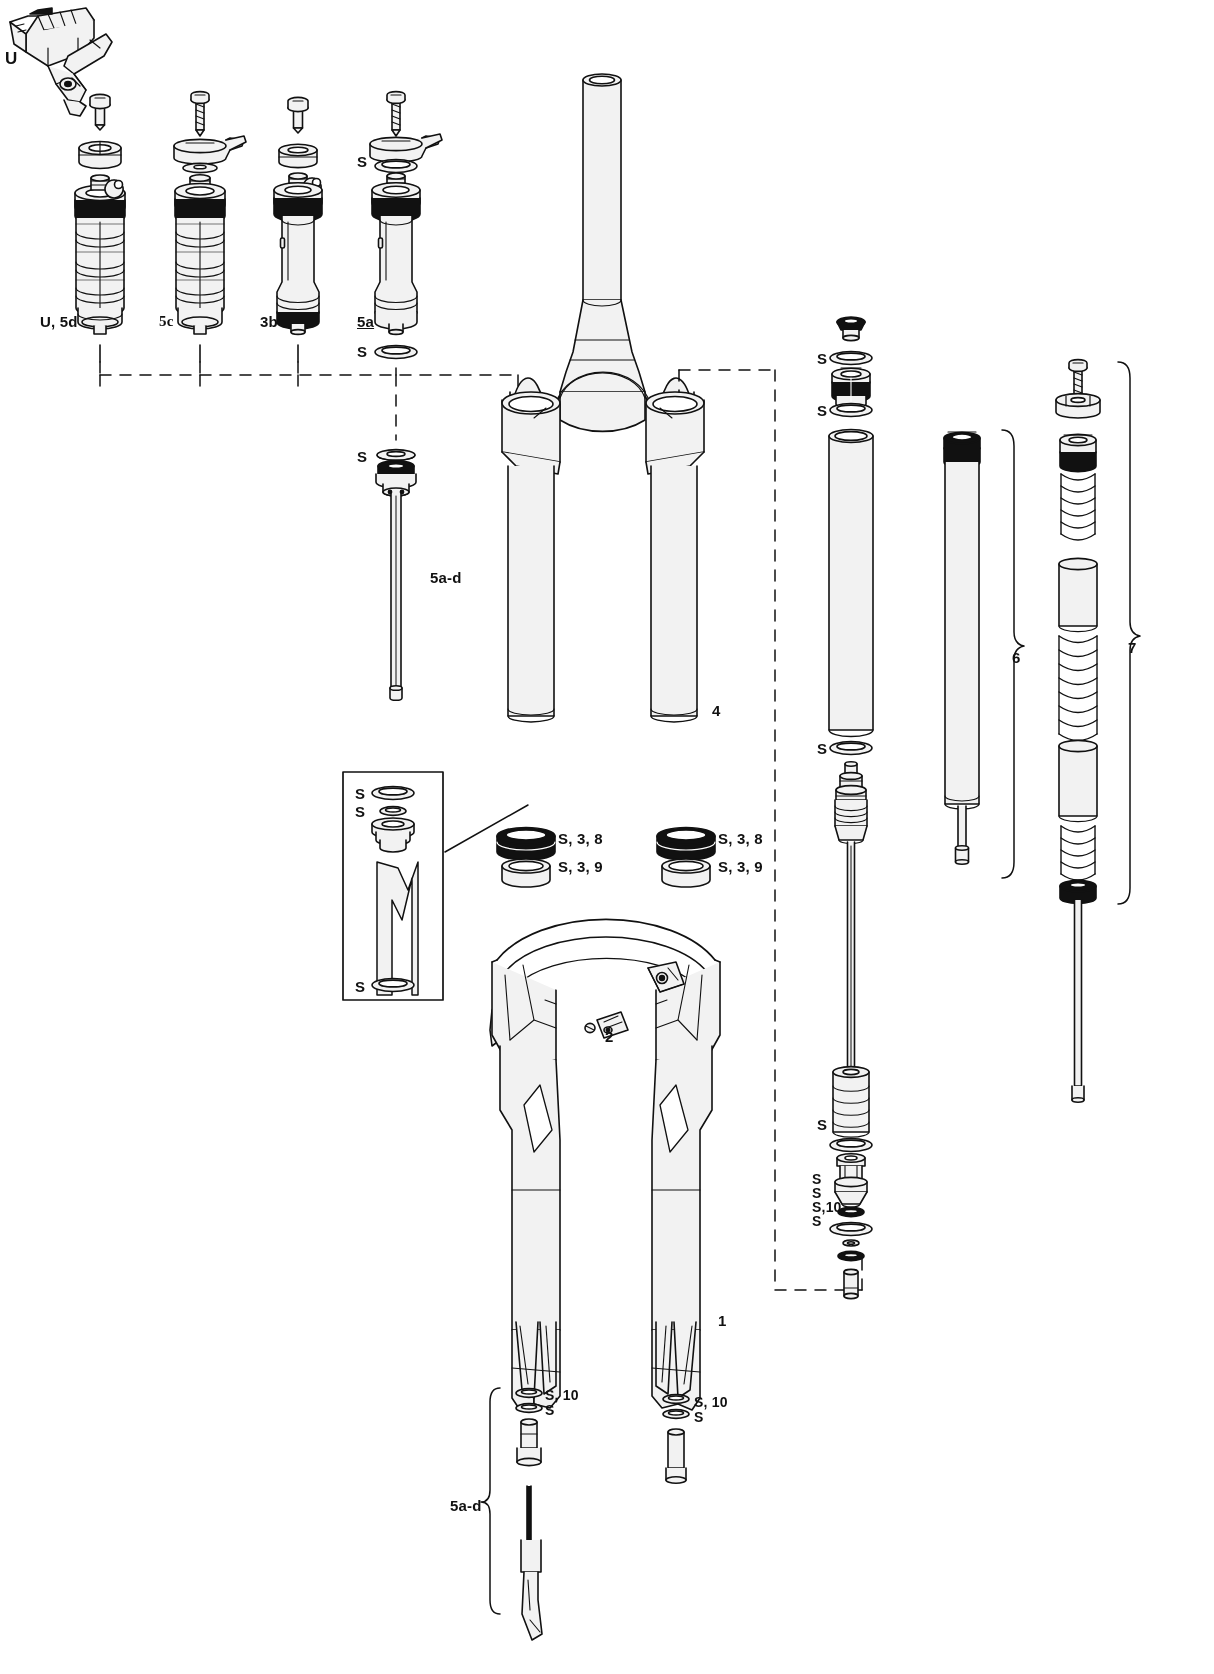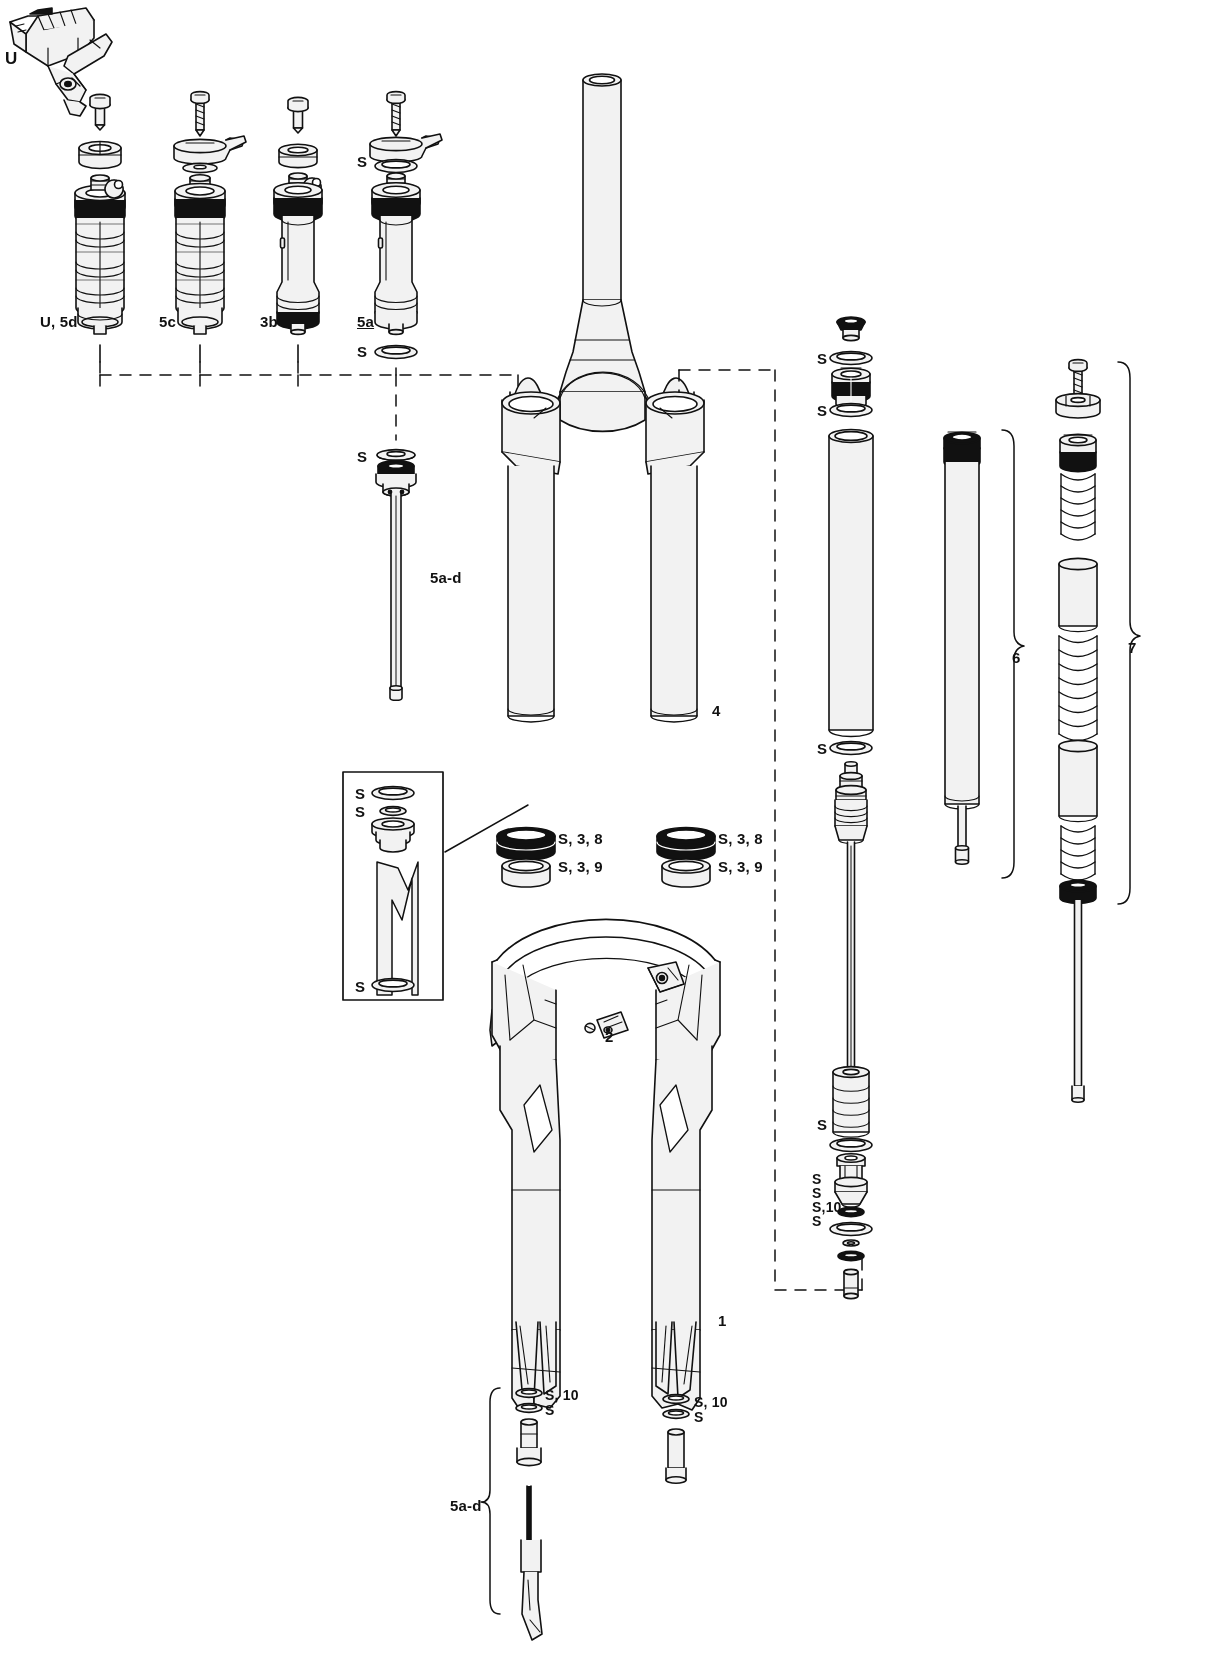--- a/index.html
+++ b/index.html
@@ -594,21 +594,21 @@
       <path d="M-3.5 900 L-3.5 1086 L3.5 1086 L3.5 900" fill="#f2f2f2"></path>
       <path d="M-6 1086 L-6 1100 L6 1100 L6 1086" fill="#f2f2f2"></path>
       <ellipse cx="0" cy="1100" rx="6" ry="2.2" fill="#f2f2f2"></ellipse>
       <path d="M40 362 q12 0 12 16 L52 622 q0 12 10 14 q-10 2 -10 14 L52 888 q0 16 -12 16" stroke-width="1.5" fill="none"></path>
     </g>
 
   </svg>
 
   <div class="lbl big" style="left:5px;  top:50px;">U</div>
   <div class="lbl" style="left:40px; top:314px;">U, 5d</div>
-  <div class="lbl" style="left:159px;top:314px;">5c</div>
+  <div class="lbl" style="left:159px;top:314px;font-family:Liberation Serif, serif;">5c</div>
   <div class="lbl" style="left:260px;top:314px;">3b</div>
   <div class="lbl" style="left:357px;top:314px;text-decoration:underline;">5a</div>
   <div class="lbl" style="left:357px;top:154px;">S</div>
   <div class="lbl" style="left:357px;top:344px;">S</div>
   <div class="lbl" style="left:357px;top:449px;">S</div>
   <div class="lbl" style="left:430px;top:570px;">5a-d</div>
   <div class="lbl" style="left:712px;top:703px;">4</div>
   <div class="lbl" style="left:355px;top:786px;">S</div>
   <div class="lbl" style="left:355px;top:804px;">S</div>
   <div class="lbl" style="left:355px;top:979px;">S</div>

